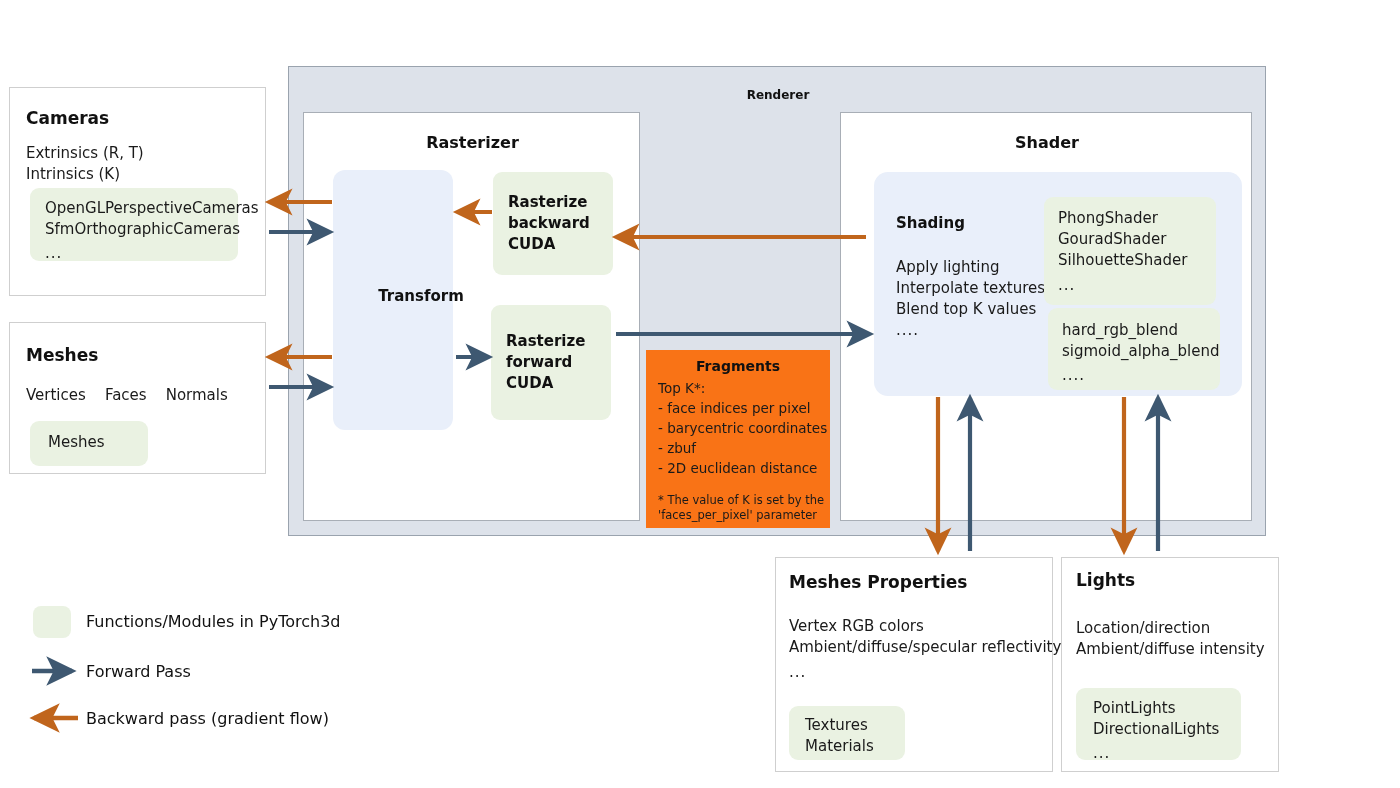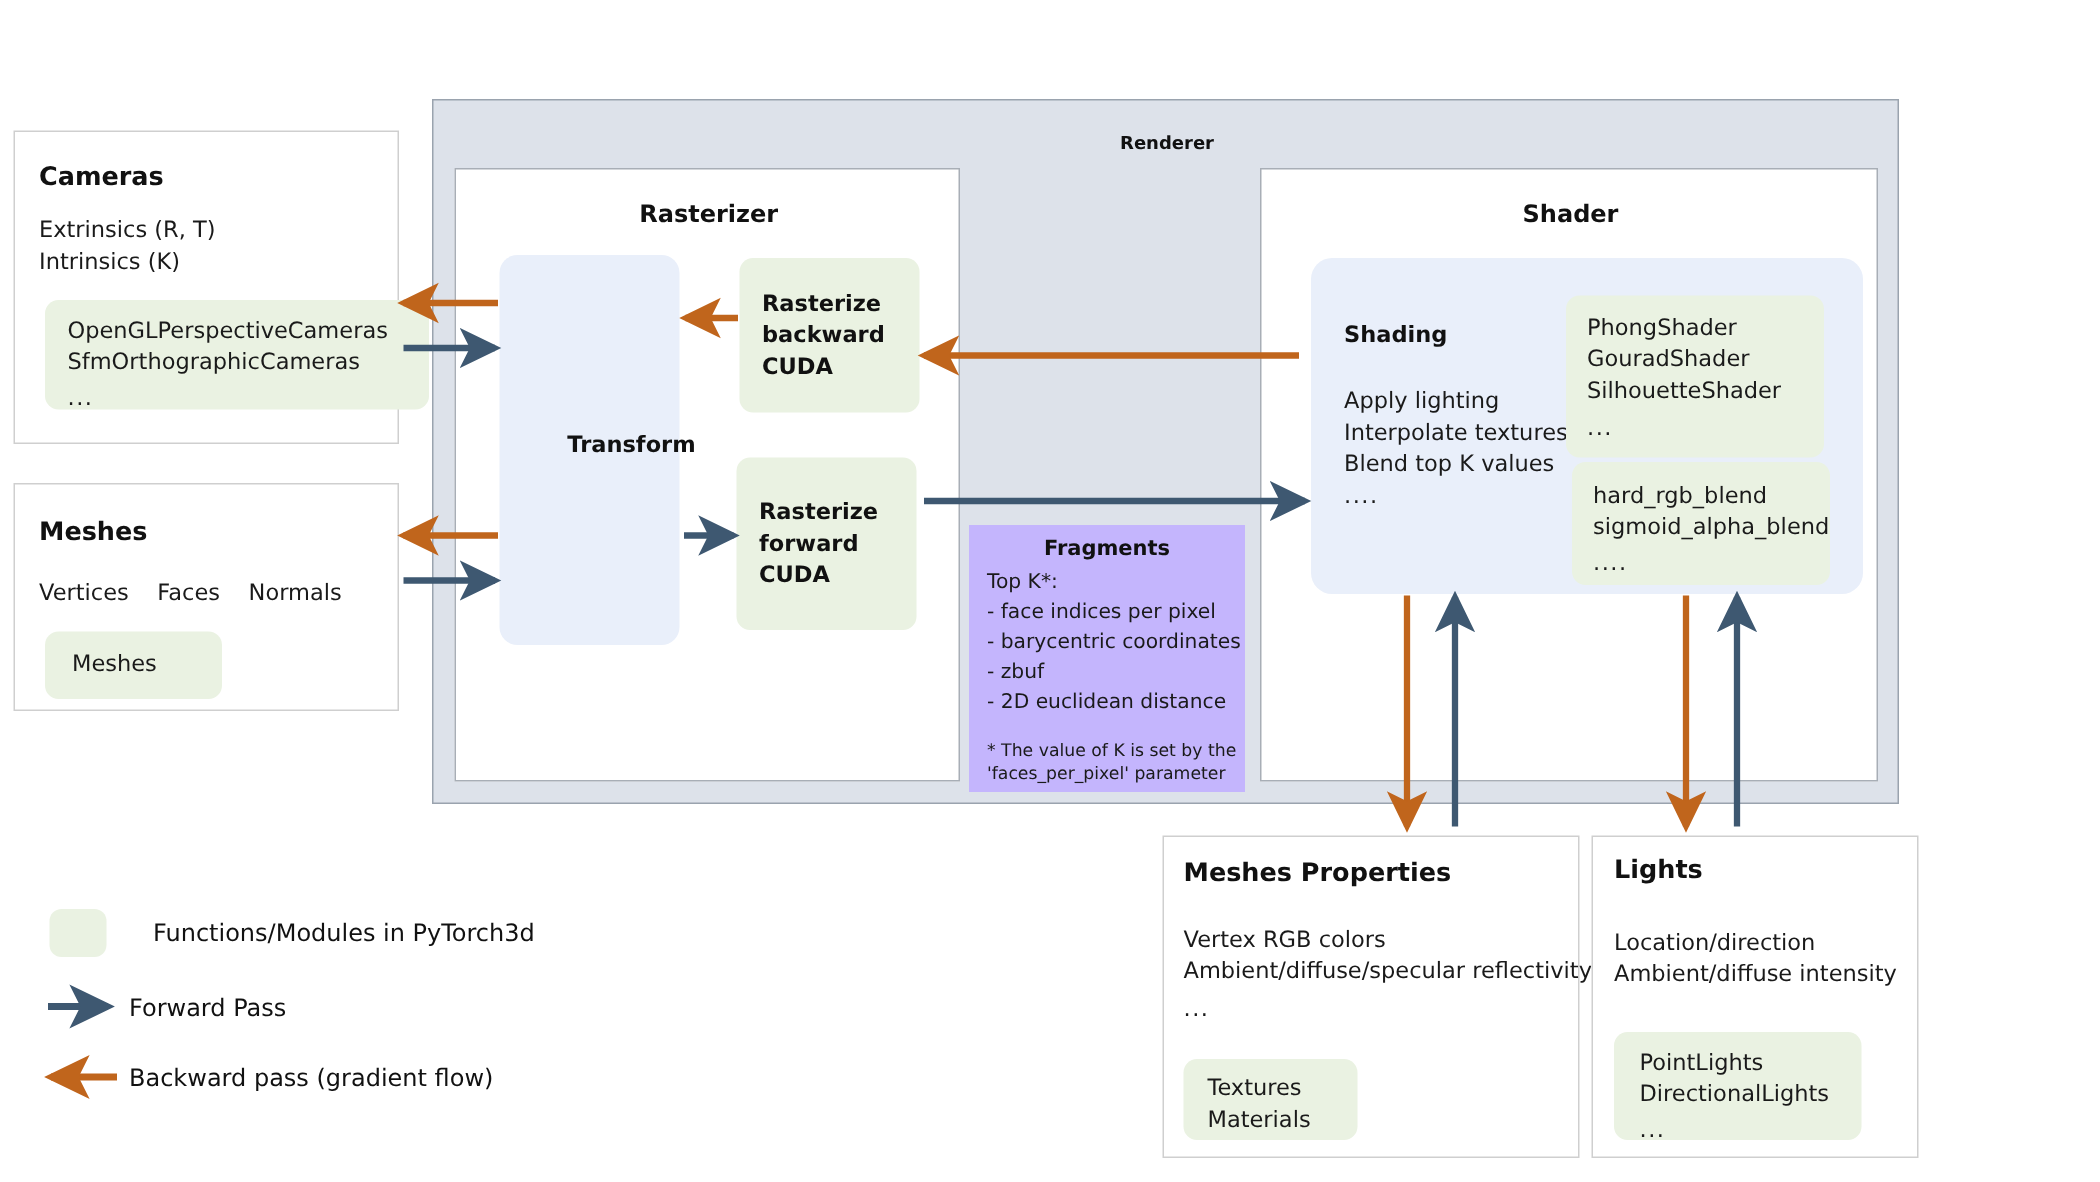--- a/index.html
+++ b/index.html
@@ -7,21 +7,21 @@
        font-family:"DejaVu Sans","Liberation Sans",sans-serif;color:#111;}
   .abs{position:absolute;}
   .wbox{position:absolute;background:#ffffff;border:1px solid #cfcfcf;box-sizing:border-box;}
   .title{font-weight:bold;font-size:17px;color:#111;}
   .body-line{font-size:15px;line-height:21px;color:#1a1a1a;white-space:pre;}
   .greenbox{position:absolute;background:#eaf2e2;border-radius:9px;box-sizing:border-box;}
   .greenbox .body-line{font-size:15px;line-height:21px;}
   .bluepanel{position:absolute;background:#e9effa;border-radius:14px;box-sizing:border-box;}
   .renderer{position:absolute;background:#dde2ea;border:1px solid #9aa3ae;box-sizing:border-box;}
   .innerwhite{position:absolute;background:#ffffff;border:1px solid #a8aeb6;box-sizing:border-box;}
-  .fragbox{position:absolute;background:#c4b5fd;box-sizing:border-box;}
+  .fragbox{position:absolute;background:#f97316;box-sizing:border-box;}
   .ctitle{font-weight:bold;font-size:16px;text-align:center;color:#111;}
   .dots{font-size:15px;color:#1a1a1a;letter-spacing:1px;}
   svg.arrows{position:absolute;left:0;top:0;width:1400px;height:788px;pointer-events:none;}
   .legend-label{font-size:16px;color:#111;}
   .legend-swatch{position:absolute;background:#eaf2e2;border-radius:8px;}
   .frag-title{font-weight:bold;font-size:14px;text-align:center;color:#111;}
   .frag-line{font-size:13.5px;line-height:20px;color:#1a1a1a;white-space:pre;}
   .frag-note{font-size:11.5px;line-height:15px;color:#1a1a1a;white-space:pre;}
   .bold-sub{font-weight:bold;font-size:15px;color:#111;}
 </style>
@@ -101,21 +101,21 @@
     </div>
   </div>
 </div>
 
 <div class="wbox" style="left:9px;top:87px;width:257px;height:209px;">
   <div class="abs title" style="left:16px;top:20px;font-size:17px;">Cameras</div>
   <div class="abs" style="left:16px;top:55px;width:230px;">
     <div class="body-line">Extrinsics (R, T)</div>
     <div class="body-line">Intrinsics (K)</div>
   </div>
-  <div class="greenbox" style="left:20px;top:112px;width:256px;height:73px;">
+  <div class="greenbox" style="left:20px;top:100px;width:208px;height:73px;">
     <div class="abs" style="left:15px;top:10px;width:215px;">
       <div class="body-line">OpenGLPerspectiveCameras</div>
       <div class="body-line">SfmOrthographicCameras</div>
       <div class="body-line dots" style="padding-top:3px;">...</div>
     </div>
   </div>
 </div>
 
 <div class="wbox" style="left:9px;top:322px;width:257px;height:152px;">
   <div class="abs title" style="left:16px;top:22px;font-size:17px;">Meshes</div>
@@ -219,15 +219,15 @@
 
   <g>
     <line x1="32" y1="671" x2="72" y2="671" stroke="#3e5871" stroke-width="4.6" marker-end="url(#fwd)"></line>
   </g>
   <g>
     <line x1="78" y1="718" x2="34" y2="718" stroke="#c0651c" stroke-width="4.6" marker-end="url(#bwd)"></line>
   </g>
 </svg>
 
 <div class="legend-swatch" style="left:33px;top:606px;width:38px;height:32px;"></div>
-<div class="abs legend-label" style="left:102px;top:612px;text-align:center;">Functions/Modules in PyTorch3d</div>
+<div class="abs legend-label" style="left:86px;top:612px;text-align:center;">Functions/Modules in PyTorch3d</div>
 <div class="abs legend-label" style="left:86px;top:662px;">Forward Pass</div>
 <div class="abs legend-label" style="left:86px;top:709px;">Backward pass (gradient flow)</div>
 
 </body></html>

